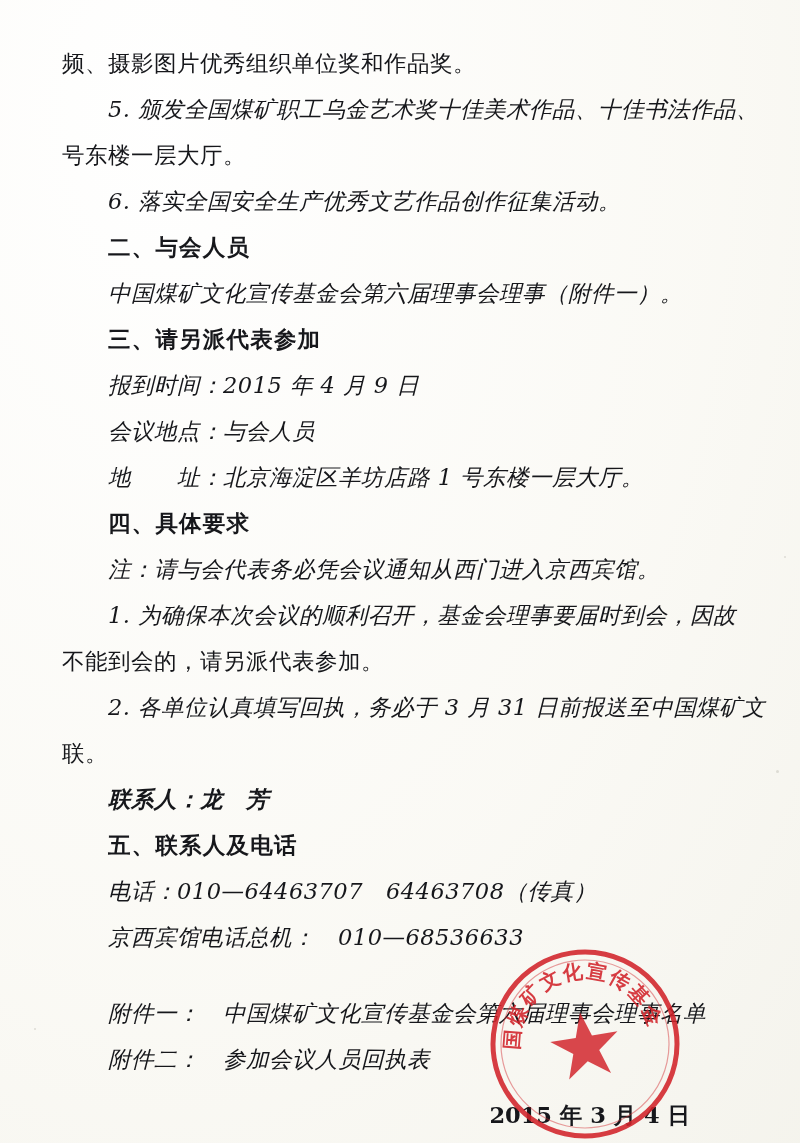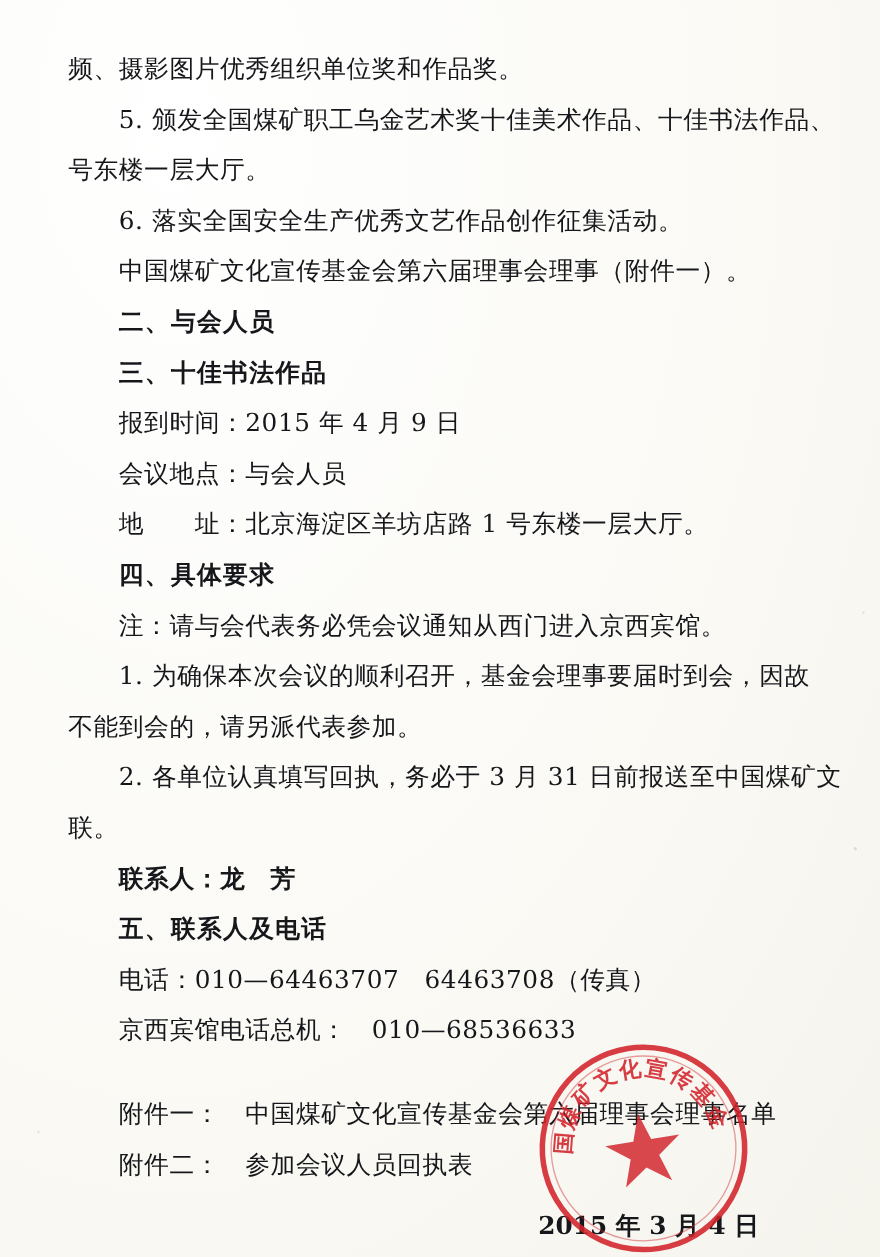--- a/index.html
+++ b/index.html
@@ -31,20 +31,21 @@
   }
   .line {
     font-size: 22.5px;
     line-height: 46px;
     letter-spacing: 0.5px;
     white-space: pre;
     color: #16171b;
   }
   .indent-2 {
     text-indent: 46px;
+    font-style: italic;
   }
   .heading {
     font-weight: bold;
     text-indent: 46px;
     letter-spacing: 1.2px;
   }
   .bold {
     font-weight: bold;
   }
   .spacer {
@@ -94,23 +95,23 @@
 <body>
 
 <div class="paper"></div>
 
 <div class="page">
   <div id="body-lines">
       <div class="line">频、摄影图片优秀组织单位奖和作品奖。</div>
       <div class="line indent-2">5. 颁发全国煤矿职工乌金艺术奖十佳美术作品、十佳书法作品、</div>
       <div class="line">号东楼一层大厅。</div>
       <div class="line indent-2">6. 落实全国安全生产优秀文艺作品创作征集活动。</div>
+      <div class="line heading">二、与会人员</div>
       <div class="line indent-2">中国煤矿文化宣传基金会第六届理事会理事（附件一）。</div>
-      <div class="line heading">二、与会人员</div>
-      <div class="line heading">三、十佳书法作品</div>
+      <div class="line heading">三、请另派代表参加</div>
       <div class="line indent-2">报到时间：2015 年 4 月 9 日</div>
       <div class="line indent-2">会议地点：与会人员</div>
       <div class="line indent-2">地　　址：北京海淀区羊坊店路 1 号东楼一层大厅。</div>
       <div class="line heading">四、具体要求</div>
       <div class="line indent-2">注：请与会代表务必凭会议通知从西门进入京西宾馆。</div>
       <div class="line indent-2">1. 为确保本次会议的顺利召开，基金会理事要届时到会，因故</div>
       <div class="line">不能到会的，请另派代表参加。</div>
       <div class="line indent-2">2. 各单位认真填写回执，务必于 3 月 31 日前报送至中国煤矿文</div>
       <div class="line">联。</div>
       <div class="line indent-2 bold">联系人：龙　芳</div>

